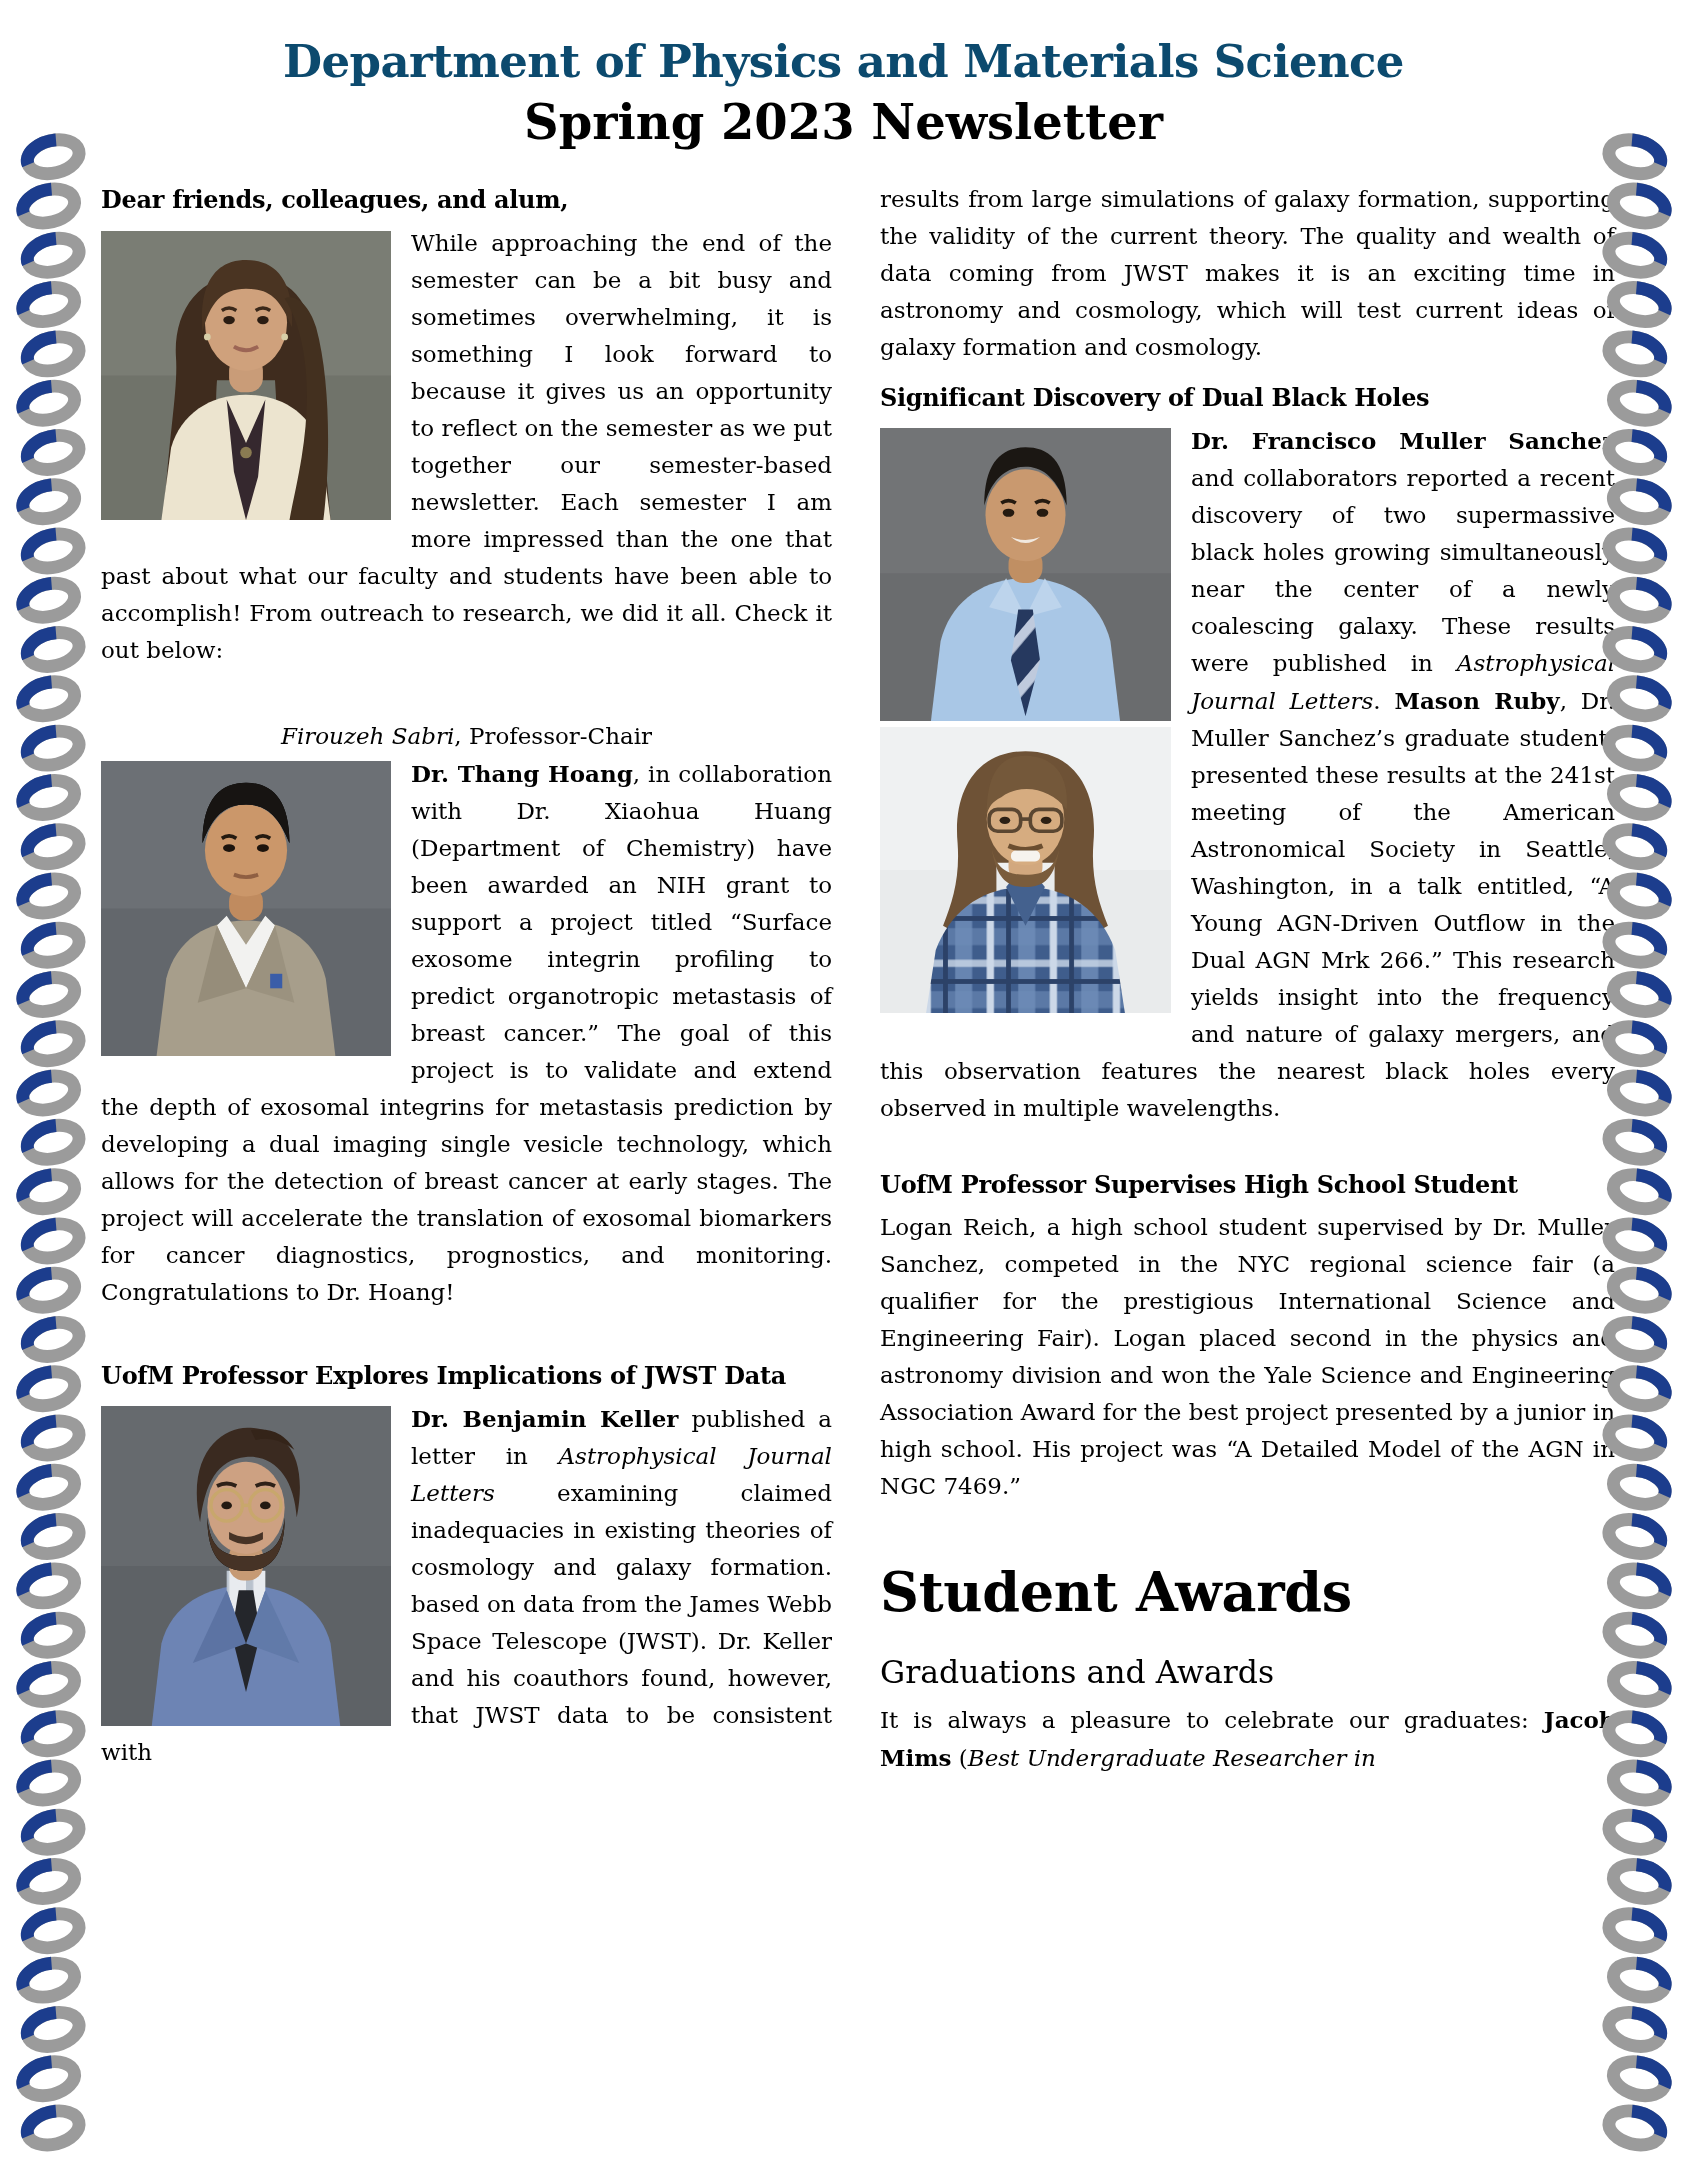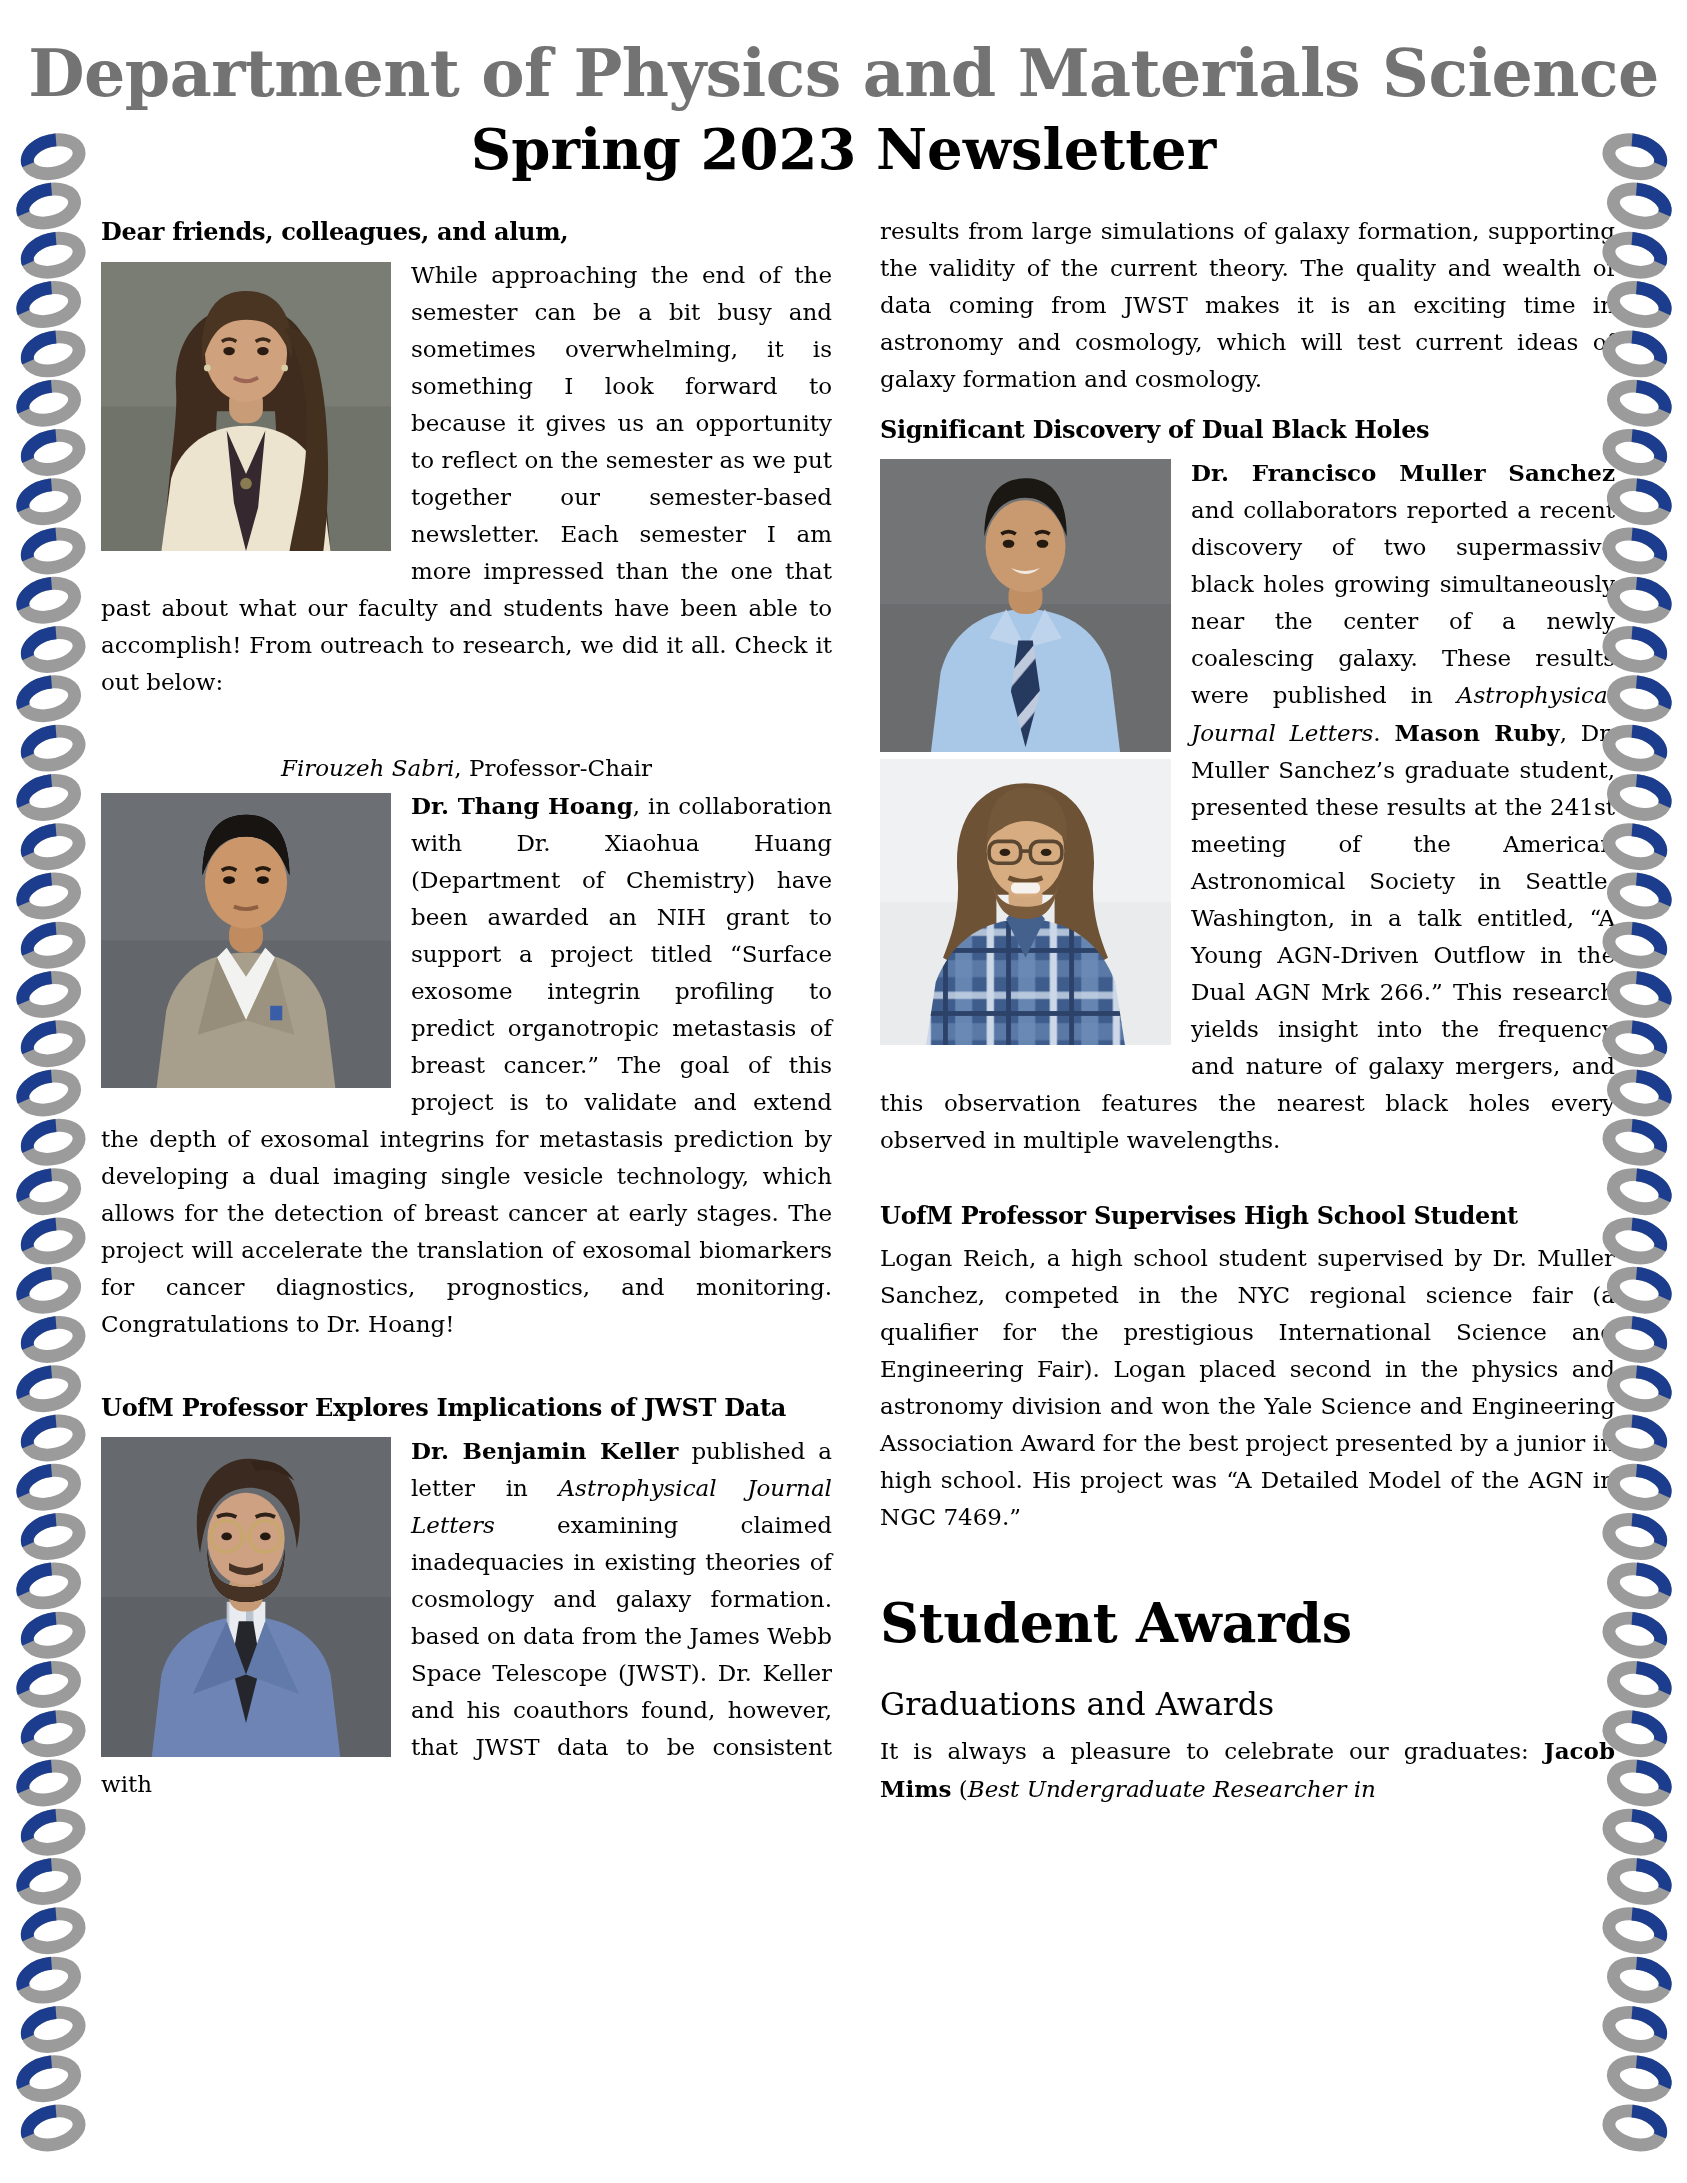--- a/index.html
+++ b/index.html
@@ -11,25 +11,25 @@
     position:relative;
     overflow:hidden;
   }
   
   .coil-svg{position:absolute;top:127px;}
   .coil-left{left:9px;}
   .coil-right{right:7.9px;transform:scaleX(-1);}
   
   .masthead{text-align:center;padding-top:36px;}
   .title1{
-    font-size:65px;font-weight:bold;color:#737373;
+    font-size:45px;font-weight:bold;color:#0c4a6e;
     line-height:1.15;letter-spacing:-0.6px;
   }
   .title2{
-    font-size:56px;font-weight:bold;color:#000;
+    font-size:48px;font-weight:bold;color:#000;
     line-height:1.1;margin-top:7.9px;
   }
   
   .columns{
     display:flex;
     padding:0 73px 0 101px;
     gap:48px;
     margin-top:33px;
     align-items:flex-start;
   }

